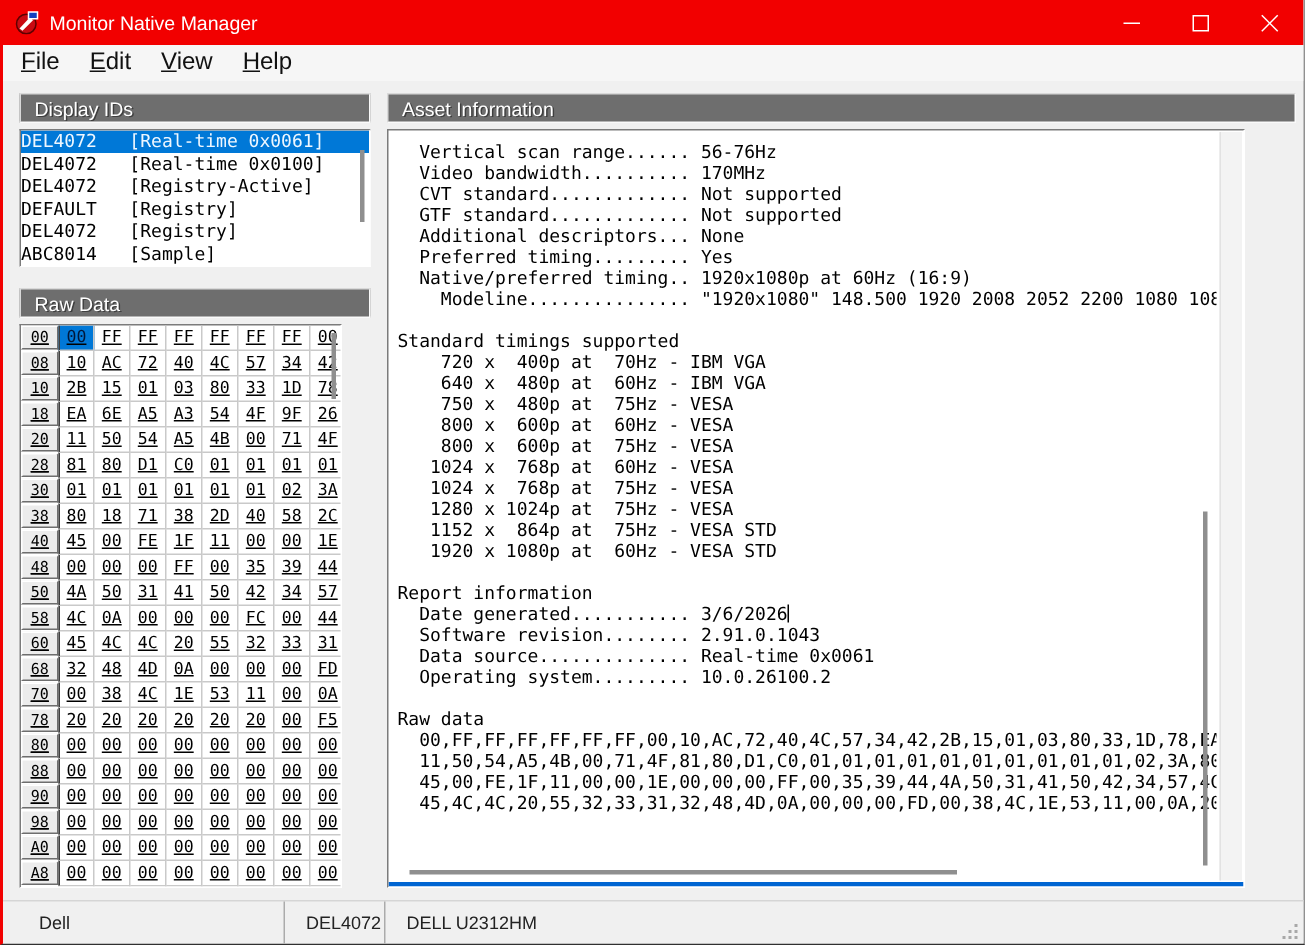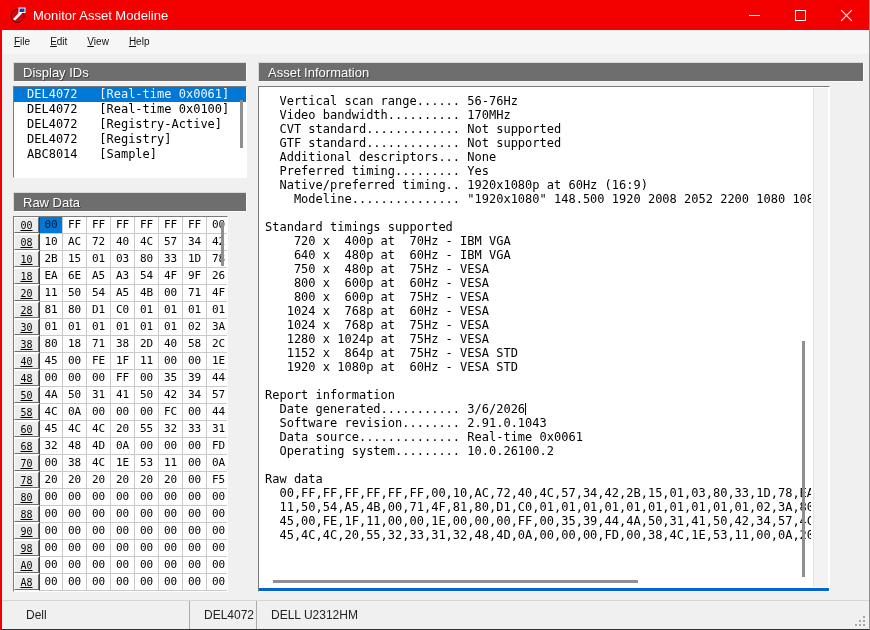--- a/index.html
+++ b/index.html
@@ -18,35 +18,35 @@
   .controls{position:absolute;right:0;top:0;height:30px;display:flex;}
   .ctl{width:46px;height:30px;display:flex;align-items:center;justify-content:center;}
   .ic-min{width:11px;height:1px;background:#fff;display:block;}
   .ic-max{width:9px;height:9px;border:1px solid #fff;display:block;}
   .ic-close{position:relative;width:13px;height:13px;display:block;}
   .ic-close::before,.ic-close::after{content:"";position:absolute;left:-1px;top:6px;width:15px;height:1px;background:#fff;}
   .ic-close::before{transform:rotate(45deg);}
   .ic-close::after{transform:rotate(-45deg);}
   
   .menubar{position:absolute;left:0;top:30px;width:100%;height:24px;background:#f6f6f6;display:flex;align-items:center;padding-left:2px;box-sizing:border-box;}
-  .menu-item{font-size:10px;color:#111;padding:0 10px;line-height:24px;}
+  .menu-item{font-size:16px;color:#111;padding:0 10px;line-height:24px;}
   .mnemonic{text-decoration:underline;}
   
   .sec-header{position:absolute;height:20px;background:var(--header_bar,#6e6e6e);color:#fff;font-size:13px;font-weight:normal;line-height:20px;padding-left:9px;box-sizing:border-box;text-shadow:1px 1px 0 #3f3f3f;border:1px solid #fafafa;border-top-color:#d9d9d9;border-left-color:#d9d9d9;}
   #hdr-display{left:11px;top:62px;width:234px;}
   #hdr-raw{left:11px;top:192px;width:234px;}
   #hdr-asset{left:256px;top:62px;width:606px;}
   .sunken{background:#fff;border:1px solid;border-color:#7b7b7b #ffffff #ffffff #7b7b7b;box-sizing:border-box;}
   
   .listbox{position:absolute;left:11px;top:86px;width:234px;height:92px;overflow:hidden;}
-  .list-item{font-family:"DejaVu Sans Mono",monospace;font-size:12px;line-height:15px;height:15px;white-space:pre;padding-left:13px;color:#000;}
+  .list-item{font-family:"DejaVu Sans Mono",monospace;font-size:12px;line-height:15px;height:15px;white-space:pre;padding-left:0;color:#000;}
   .list-item.selected{background:var(--selection,#0078d7);color:#eef7ff;}
   .thumb{position:absolute;background:#8f8f8f;}
   
-  .hexgrid{position:absolute;left:11px;top:216px;width:215px;height:376px;overflow:hidden;}
+  .hexgrid{position:absolute;left:11px;top:216px;width:215px;height:376px;overflow:hidden;text-decoration:underline;}
   .hex-row{display:flex;height:17px;}
   .hex-offset{flex:0 0 25px;height:16px;margin:0 0 1px 0;font-family:"DejaVu Sans Mono",monospace;font-size:10px;text-decoration:underline;color:#000;background:#ececec;border:1px solid;border-color:#ffffff #6e6e6e #6e6e6e #ffffff;padding:0;text-align:center;box-sizing:border-box;}
   .hex-cell{flex:0 0 24px;height:17px;box-sizing:border-box;border-right:1px solid #c9c9c9;border-bottom:1px solid #c9c9c9;font-family:"DejaVu Sans Mono",monospace;font-size:11px;line-height:16px;text-align:center;color:#000;}
   .hex-cell:nth-child(2){border-left:1px solid #404040;}
   .hex-cell.selected{background:var(--selection,#0078d7);color:#00173a;}
   
   .assetpanel{position:absolute;left:256px;top:86px;width:572px;height:506px;overflow:hidden;}
   .v-track{position:absolute;right:1px;top:1px;bottom:4px;width:14px;background:#f3f3f3;border-left:1px solid #e2e2e2;}
   .asset-text{position:absolute;left:6px;top:7px;right:18px;bottom:14px;overflow:hidden;}
   .asset-line{font-family:"DejaVu Sans Mono",monospace;font-size:12px;line-height:14px;height:14px;white-space:pre;color:#000;}
@@ -65,21 +65,21 @@
 <body>
 
 <div class="window">
 
   <div class="titlebar">
     <svg class="app-icon" viewBox="0 0 16 16">
       <circle cx="7.5" cy="9" r="6.5" fill="#c90a12" stroke="#5d0000" stroke-width="1"></circle>
       <path d="M3 12 L10 4.5 L12 6.5 L5 13.5 Z" fill="#ffffff"></path>
       <rect x="9" y="1" width="6" height="4.5" fill="#1040c0" stroke="#ffffff" stroke-width="1"></rect>
     </svg>
-    <span class="title-text">Monitor Asset Modeline</span>
+    <span class="title-text">Monitor Native Manager</span>
     <div class="controls">
       <div class="ctl">
           <span class="ic-min"></span>
         </div>
       <div class="ctl">
           <span class="ic-max"></span>
         </div>
       <div class="ctl">
           <span class="ic-close"></span>
         </div>
@@ -92,20 +92,21 @@
       <div class="menu-item"><span class="mnemonic">V</span>iew</div>
       <div class="menu-item"><span class="mnemonic">H</span>elp</div>
     </div>
 
   <div class="sec-header" id="hdr-display">Display IDs</div>
   <div class="listbox sunken">
     <div class="thumb" style="right:3px;top:13px;width:3px;height:48px;"></div>
   <div class="list-item selected">DEL4072   [Real-time 0x0061]</div>
       <div class="list-item">DEL4072   [Real-time 0x0100]</div>
       <div class="list-item">DEL4072   [Registry-Active]</div>
+      <div class="list-item">DEFAULT   [Registry]</div>
       <div class="list-item">DEL4072   [Registry]</div>
       <div class="list-item">ABC8014   [Sample]</div>
     </div>
 
   <div class="sec-header" id="hdr-raw">Raw Data</div>
   <div class="hexgrid sunken">
     <div>
         <div class="hex-row">
           <button class="hex-offset">00</button>
           <div class="hex-cell selected">00</div>

